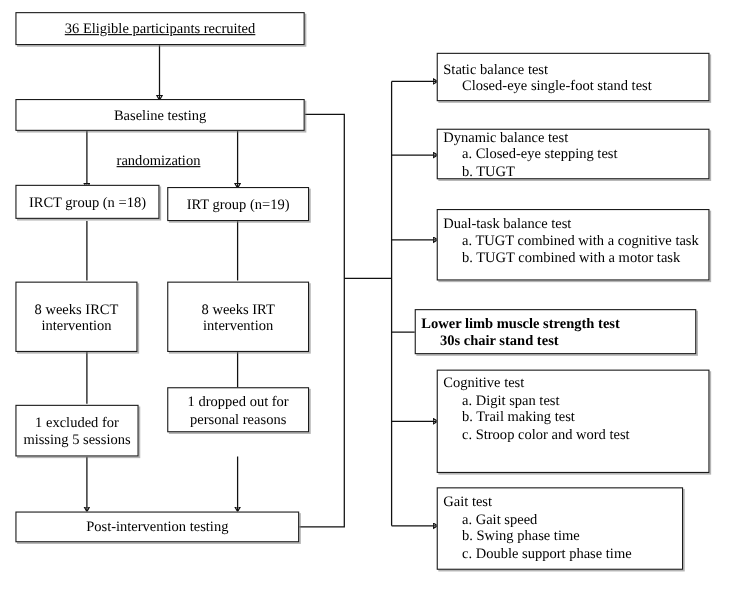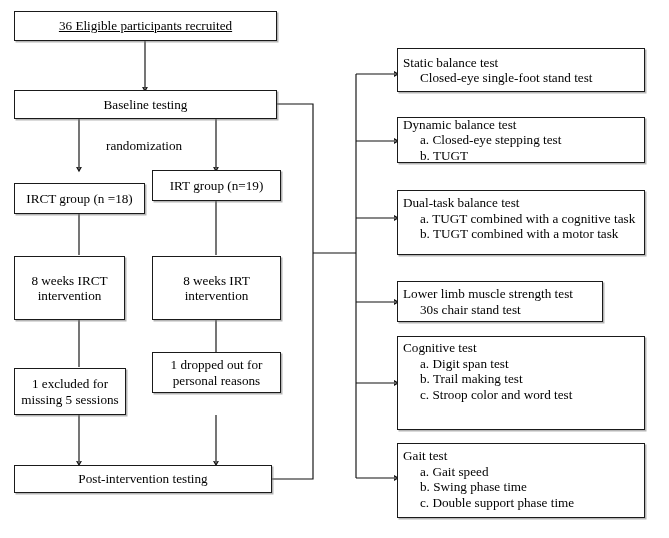--- a/index.html
+++ b/index.html
@@ -110,23 +110,23 @@
   </svg>
 
   <div class="box center" style="left:14px; top:11px; width:263px; height:30px;text-decoration:underline;">
     <div class="line-main">36 Eligible participants recruited</div>
   </div>
 
   <div class="box center" style="left:14px; top:90px; width:263px; height:29px;">
     <div class="line-main">Baseline testing</div>
   </div>
 
-  <div class="lbl" style="left:106px; top:138px;">randomization</div>
+  <div class="lbl" style="left:106px; top:138px;text-decoration:underline;">randomization</div>
 
-  <div class="box center" style="left:14px; top:183px; width:131px; height:31px;">
+  <div class="box center" style="left:14px; top:168px; width:131px; height:31px;">
     <div class="line-main">IRCT group (n =18)</div>
   </div>
 
   <div class="box center" style="left:152px; top:170px; width:129px; height:31px;">
     <div class="line-main">IRT group (n=19)</div>
   </div>
 
   <div class="box center" style="left:14px; top:256px; width:111px; height:64px;">
     <div class="line-main">8 weeks IRCT</div>
     <div class="line-main">intervention</div>
@@ -161,32 +161,32 @@
     <div class="line-sub">a. Closed-eye stepping test</div>
     <div class="line-sub">b. TUGT</div>
   </div>
 
   <div class="box left" style="left:397px; top:190px; width:248px; height:65px; justify-content:flex-start; padding-top:4px;">
     <div class="line-main">Dual-task balance test</div>
     <div class="line-sub">a. TUGT combined with a cognitive task</div>
     <div class="line-sub">b. TUGT combined with a motor task</div>
   </div>
 
-  <div class="box left" style="left:397px; top:281px; width:206px; height:41px;">
+  <div class="box left" style="left:377px; top:281px; width:256px; height:41px;font-weight:bold;">
     <div class="line-main">Lower limb muscle strength test</div>
     <div class="line-sub">30s chair stand test</div>
   </div>
 
   <div class="box left" style="left:397px; top:336px; width:248px; height:94px; justify-content:flex-start; padding-top:3px;">
     <div class="line-main">Cognitive test</div>
     <div class="line-sub">a. Digit span test</div>
     <div class="line-sub">b. Trail making test</div>
     <div class="line-sub">c. Stroop color and word test</div>
   </div>
 
-  <div class="box left" style="left:397px; top:443px; width:248px; height:75px; justify-content:flex-start; padding-top:4px;">
+  <div class="box left" style="left:397px; top:443px; width:224px; height:75px; justify-content:flex-start; padding-top:4px;">
     <div class="line-main">Gait test</div>
     <div class="line-sub">a. Gait speed</div>
     <div class="line-sub">b. Swing phase time</div>
     <div class="line-sub">c. Double support phase time</div>
   </div>
 
 </div>
 
 </body></html>

